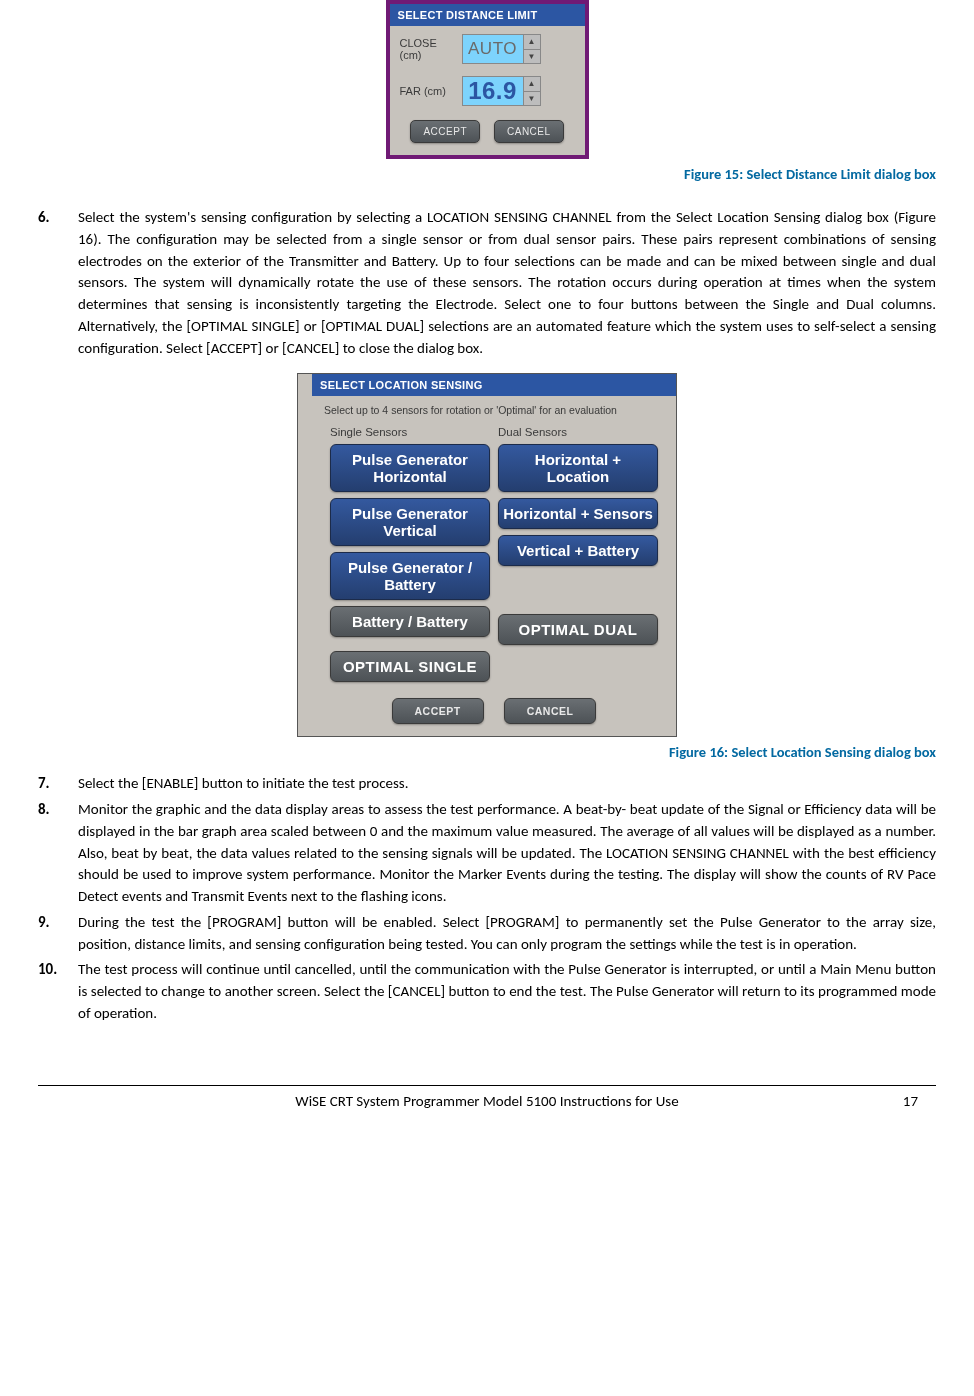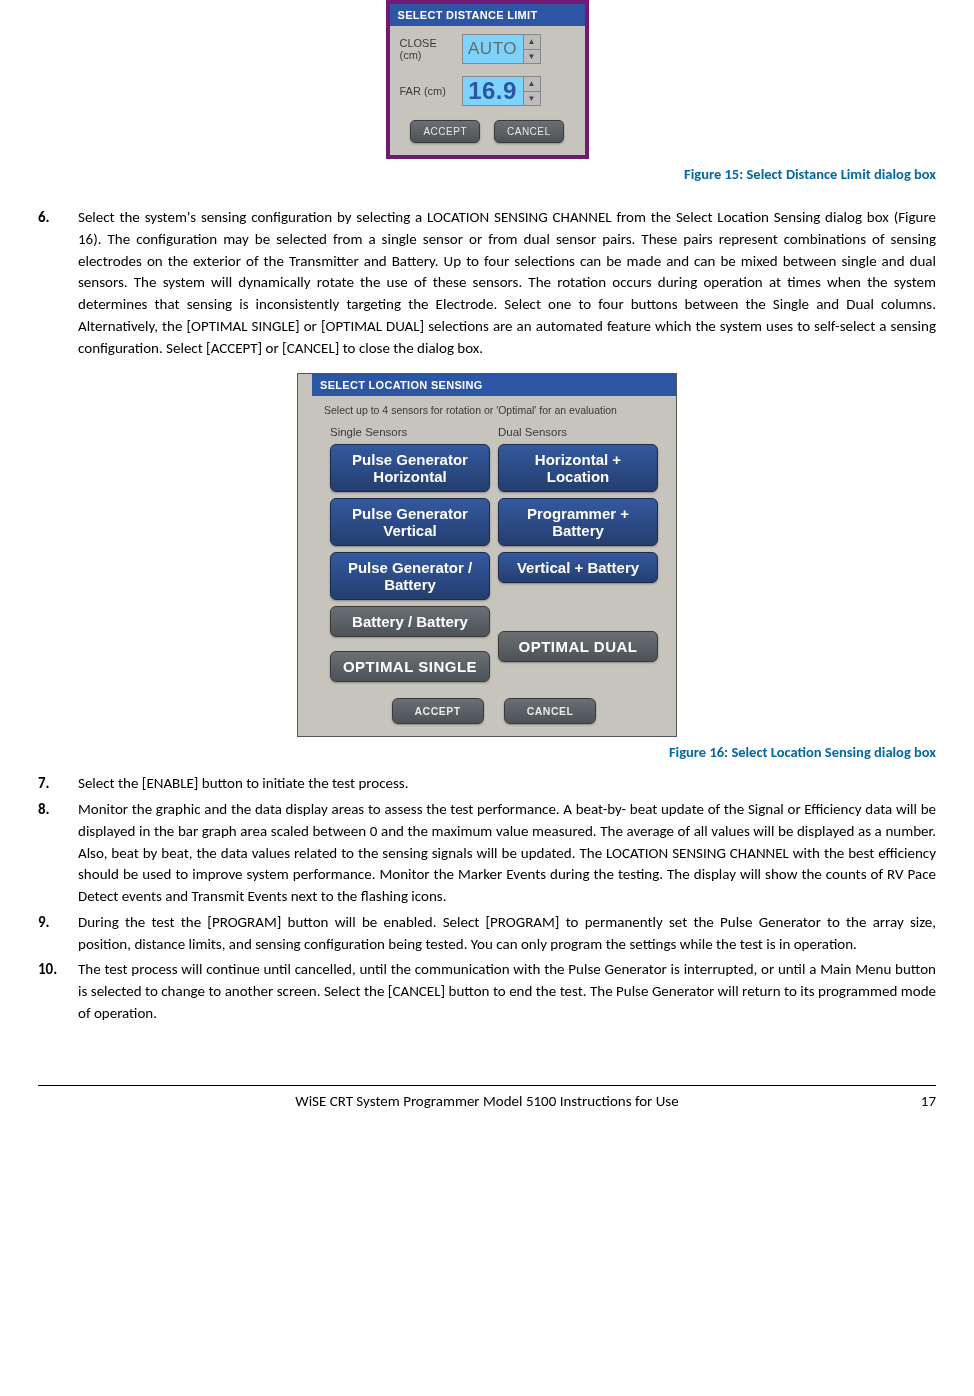--- a/index.html
+++ b/index.html
@@ -198,21 +198,21 @@
     border-top: 1px solid #000;
     margin-top: 60px;
     padding-top: 6px;
     display: flex;
     justify-content: center;
     position: relative;
     font-size: 15px;
   }
   .footer-line .pagenum {
     position: absolute;
-    right: 0;
+    right: 18px;
   }
 </style>
 </head>
 <body>
 
 <div class="page">
 
   <div class="dialog15">
     <div class="dialog-title">SELECT DISTANCE LIMIT</div>
     <div class="row15">
@@ -257,21 +257,21 @@
         <div class="col-head">Single Sensors</div>
         <div class="pill">Pulse Generator Horizontal</div>
         <div class="pill">Pulse Generator Vertical</div>
         <div class="pill">Pulse Generator / Battery</div>
         <div class="pill pill-grey">Battery / Battery</div>
         <div class="pill pill-grey pill-wide">OPTIMAL SINGLE</div>
       </div>
       <div class="col16">
         <div class="col-head">Dual Sensors</div>
         <div class="pill">Horizontal + Location</div>
-        <div class="pill">Programmer + Battery</div>
+        <div class="pill">Horizontal + Sensors</div>
         <div class="pill">Vertical + Battery</div>
         <div style="height:28px;"></div>
         <div class="pill pill-grey pill-wide">OPTIMAL DUAL</div>
       </div>
     </div>
     <div class="btn-row16">
       <div class="btn16">ACCEPT</div>
       <div class="btn16">CANCEL</div>
     </div>
   </div>

